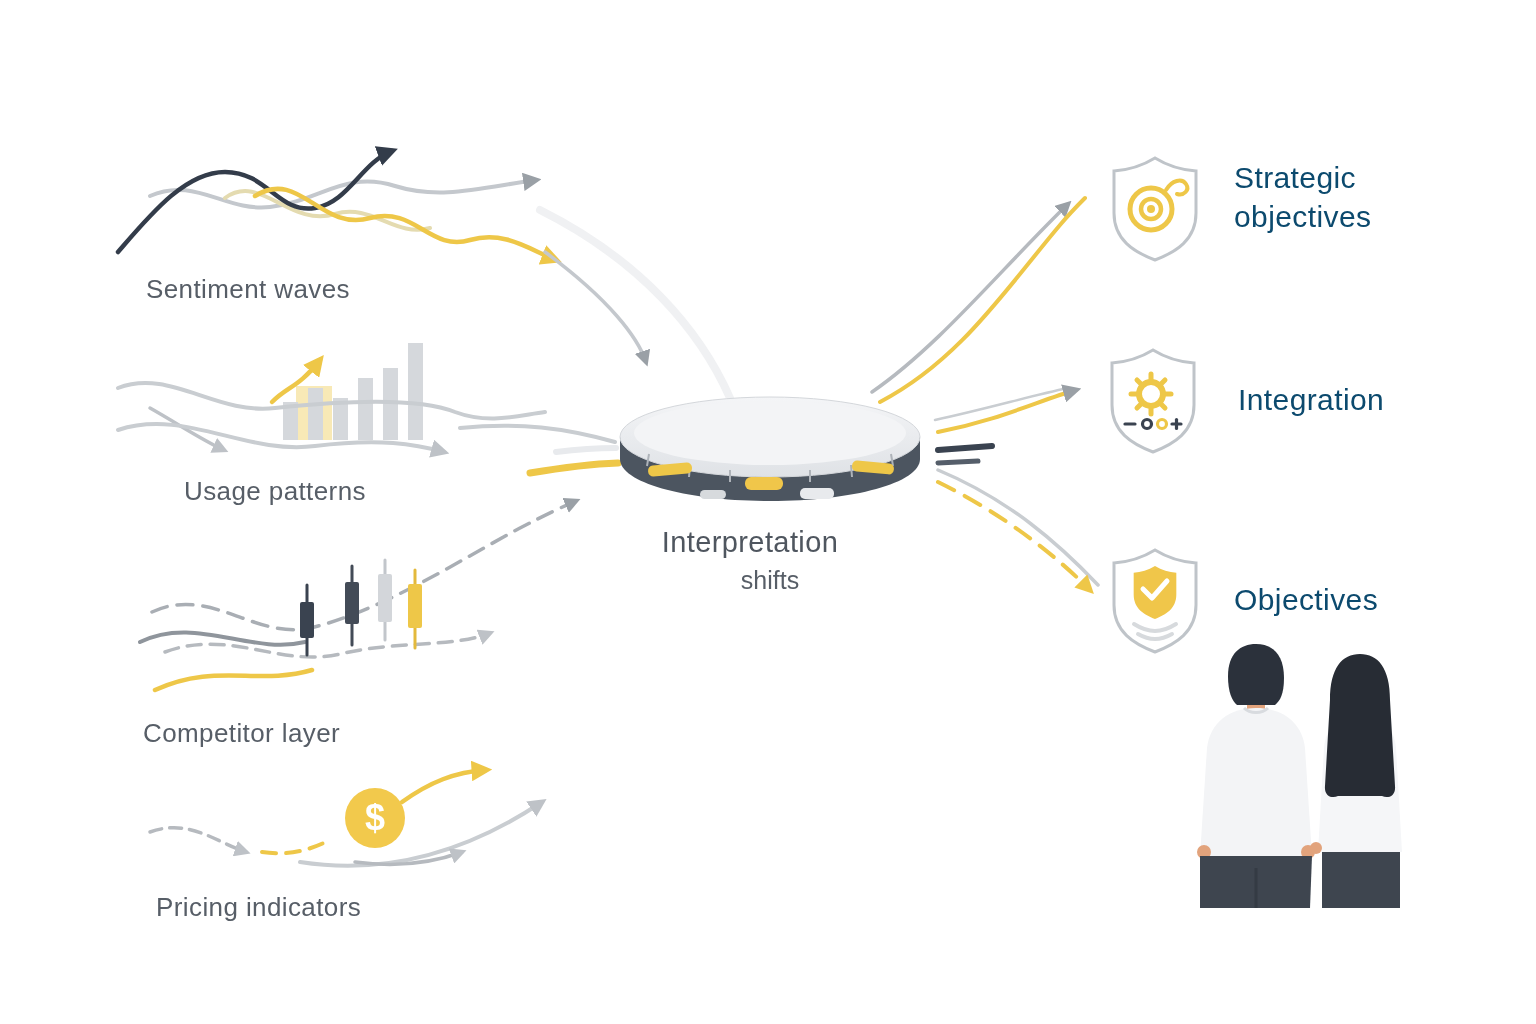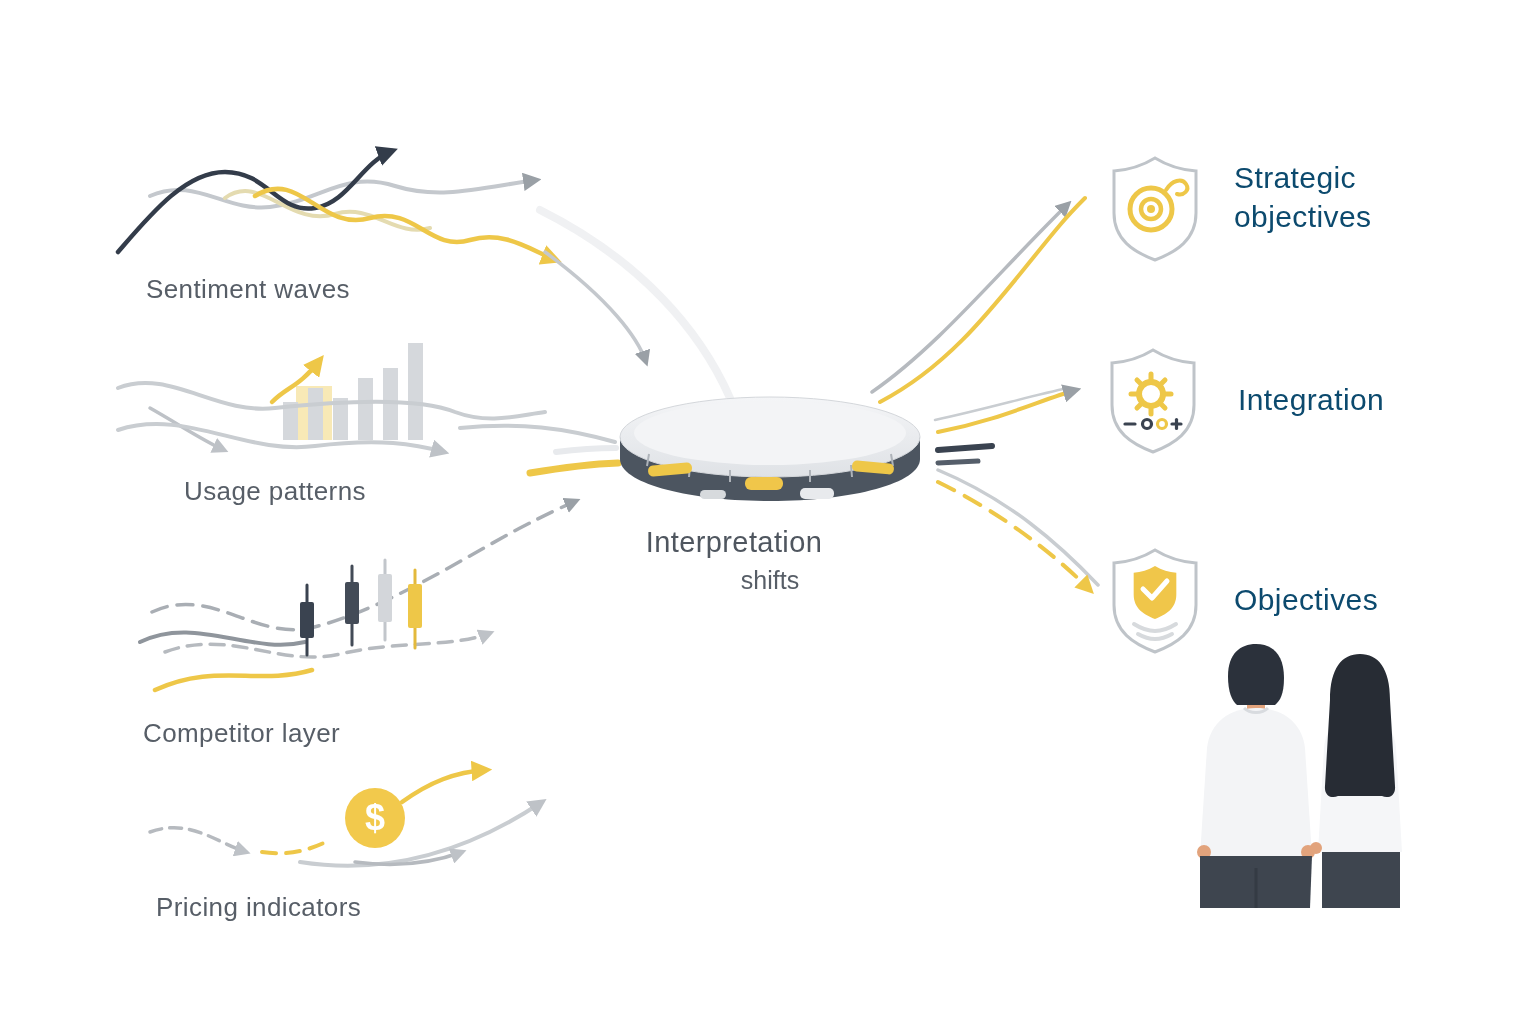--- a/index.html
+++ b/index.html
@@ -16,21 +16,21 @@
     color:#575E67;
     font-size:26px;
     letter-spacing:0.4px;
     white-space:pre-line;
   }
   .label-sentiment{left:146px;top:274px;}
   .label-usage{left:144px;top:476px;margin-left:40px;}
   .label-competitor{left:143px;top:718px;}
   .label-pricing{left:156px;top:892px;}
   .center-title{
-    position:absolute;left:584px;top:526px;width:300px;
+    position:absolute;left:600px;top:526px;width:300px;
     text-align:center;color:#4F565F;font-size:29px;letter-spacing:0.4px;
   }
   .center-subtitle{
     position:absolute;left:620px;top:566px;width:300px;
     text-align:center;color:#575E67;font-size:25px;
   }
   .out-label{
     position:absolute;color:#0c4a6e;font-size:30px;
     letter-spacing:0.4px;white-space:pre-line;line-height:39px;
   }

